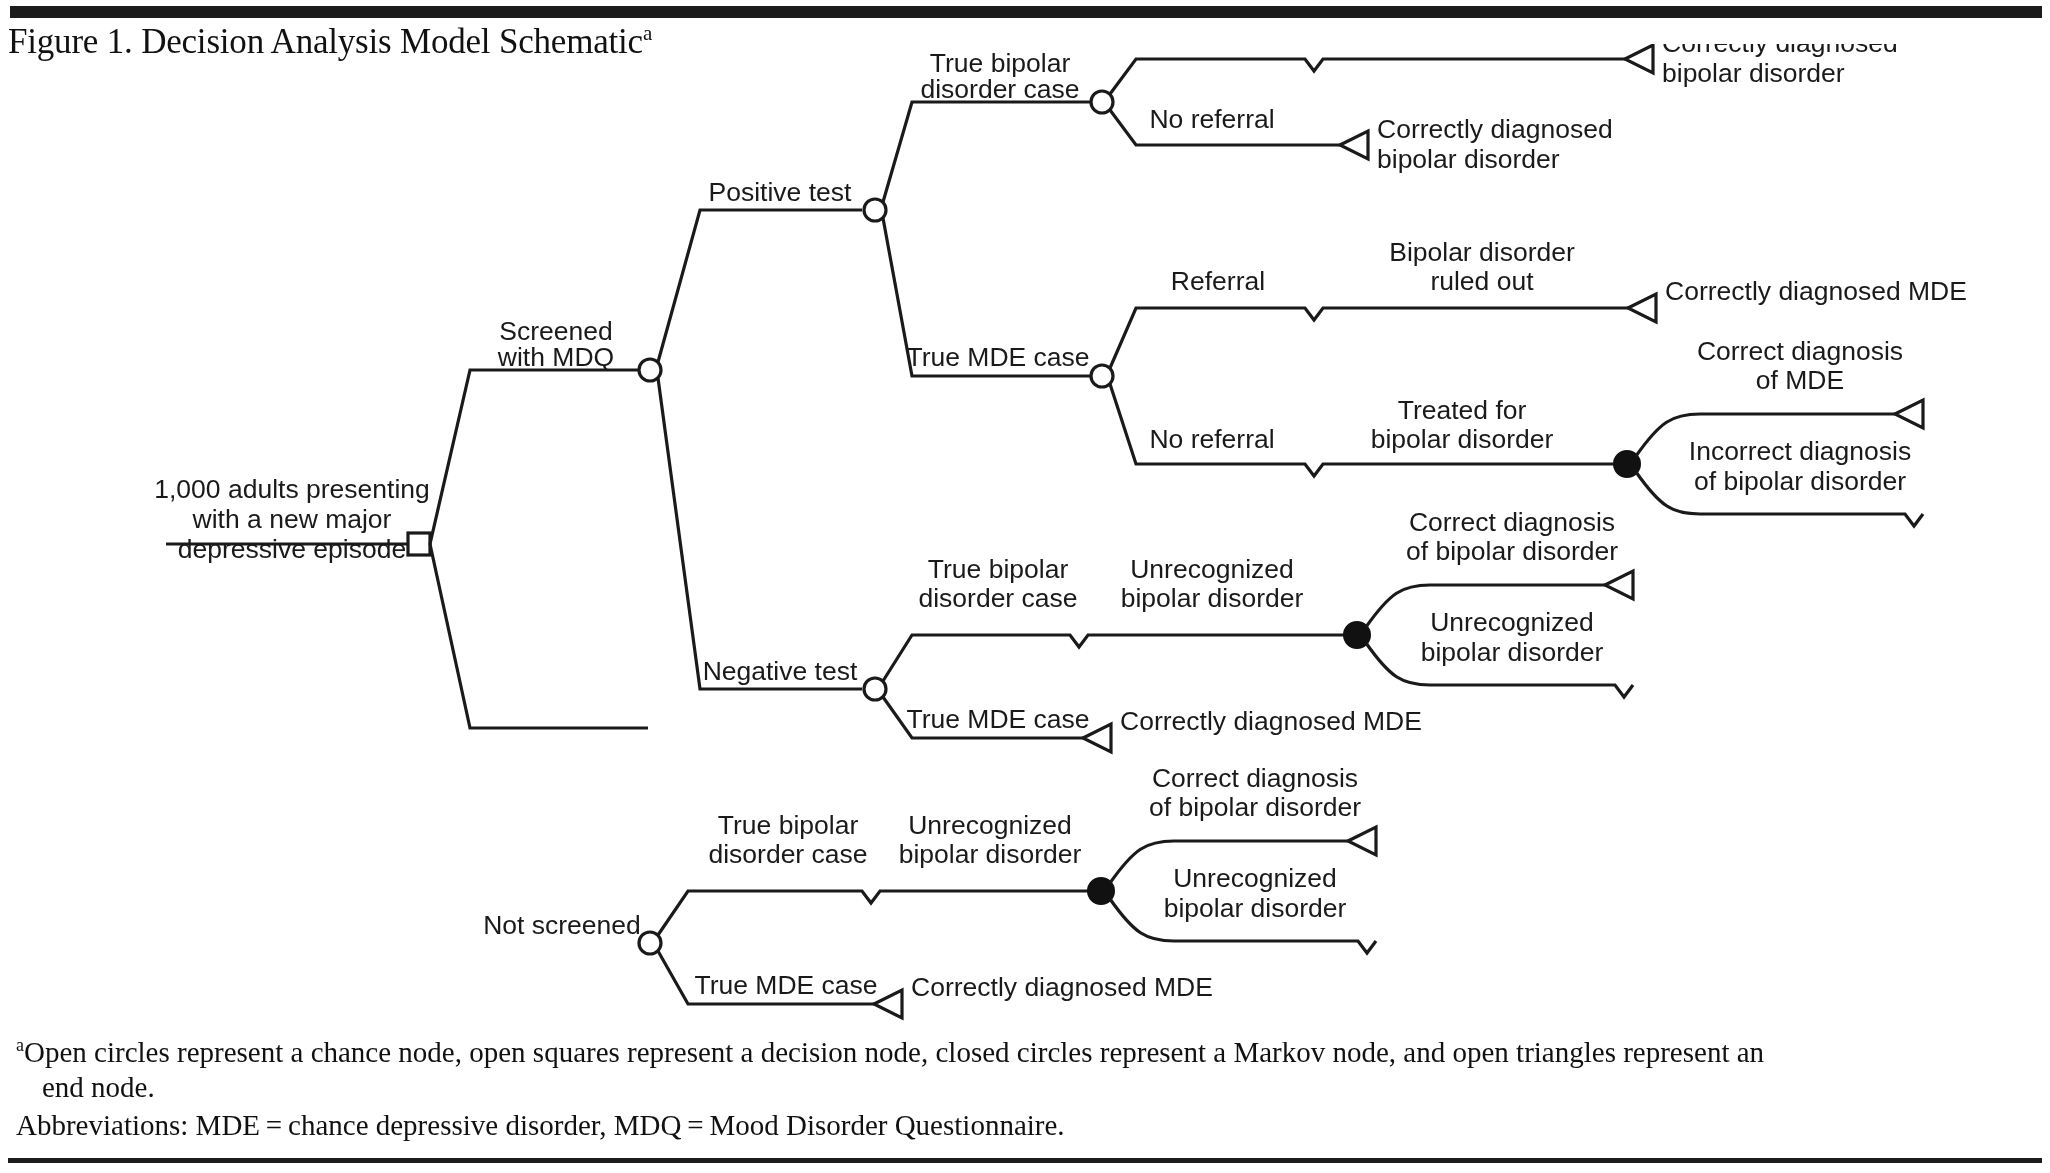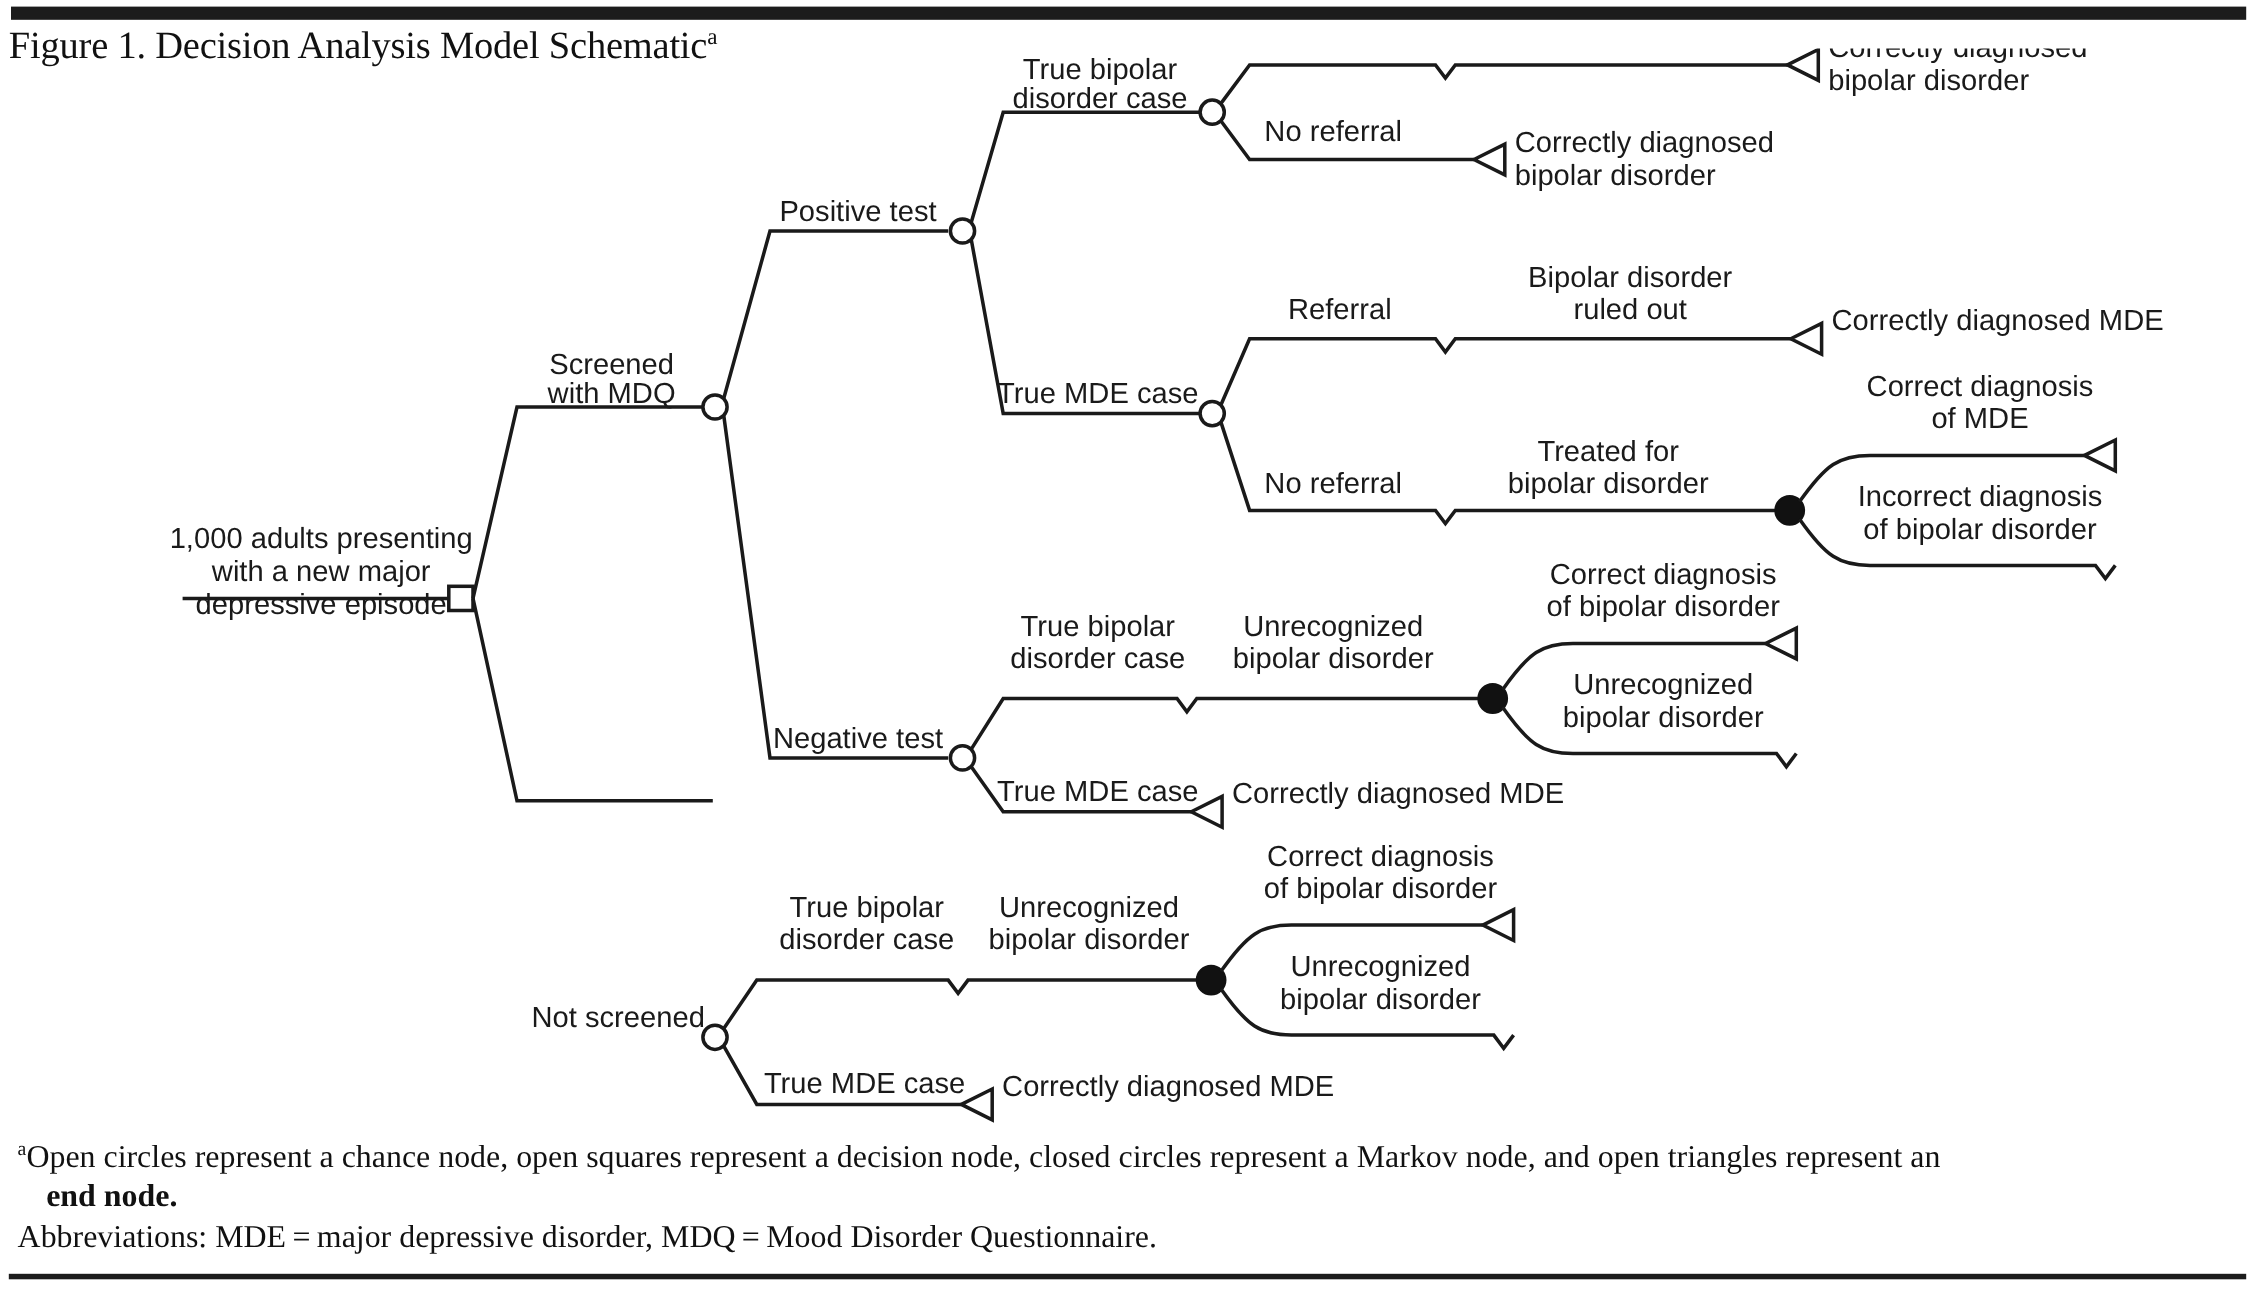--- a/index.html
+++ b/index.html
@@ -104,21 +104,21 @@
     font-family: "Liberation Serif", serif;
     font-size: 29px;
     line-height: 1.22;
     color: #111;
   }
   .footnotes sup {
     font-size: 18px;
     vertical-align: super;
     line-height: 0;
   }
-  .fn-indent { display: block; padding-left: 26px; font-weight: bold; }
+  .fn-indent { display: block; padding-left: 26px; }
   .fn-line2 { display: block; margin-top: 2px; }
 </style>
 </head>
 <body>
 
 <div id="figure-page">
 
   <div class="top-rule"></div>
 
   <div class="fig-title"><span>Figure 1. Decision Analysis Model Schematic</span><sup>a</sup></div>
@@ -239,17 +239,17 @@
 
     <path class="tree-line" d="M 658 907 L 688 960 L 874 960"></path>
     <text class="lbl mid" x="786" y="950">True MDE case</text>
     <path class="node-tri" d="M 874 960 L 902 946 L 902 974 Z"></path>
     <text class="lbl start" x="911" y="952">Correctly diagnosed MDE</text>
 
   </svg>
 
   <div class="footnotes">
     <div><sup>a</sup><span>Open circles represent a chance node, open squares represent a decision node, closed circles represent a Markov node, and open triangles represent an</span><span class="fn-indent">end node.</span></div>
-    <div class="fn-line2">Abbreviations: MDE = major depressive disorder, MDQ = Mood Disorder Questionnaire.</div>
+    <div class="fn-line2">Abbreviations: MDE = chance depressive disorder, MDQ = Mood Disorder Questionnaire.</div>
   </div>
 
   <div class="bottom-rule"></div>
 </div>
 
 </body></html>

